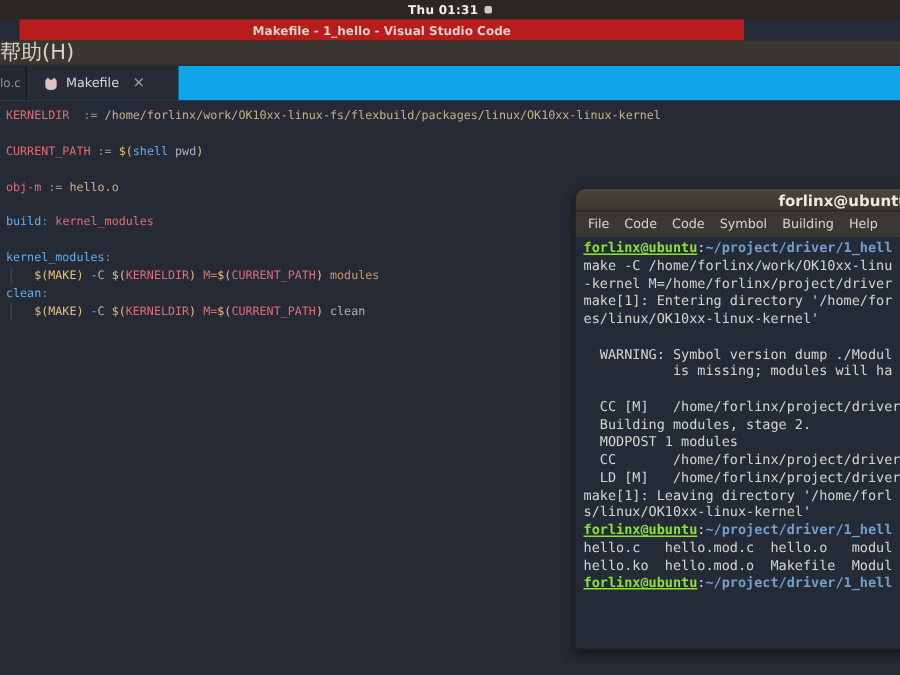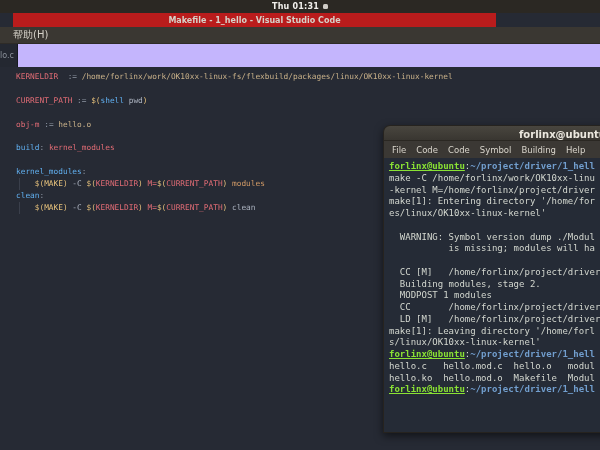--- a/index.html
+++ b/index.html
@@ -17,36 +17,36 @@
   .panel .panel-ic { display:inline-block; width:5px; height:5px; margin-left:4px;
                      background:#cfccc6; border-radius:1.5px; }
 
   
   .vsc-title { position:absolute; left:0; top:13px; width:483px; height:14px;
                background:#b91c1c; display:flex; align-items:center; justify-content:center;margin-left:13px; }
   .vsc-title span { color:#d6d2c9; font-size:8px; font-weight:bold; }
   .vsc-menu { position:absolute; left:0; top:27px; width:600px; height:17px;
               background:#3a3732; border-bottom:1px solid #2e2b27;
               display:flex; align-items:center; }
-  .vsc-menu .mi { color:#d6d2c9; font-size:10px; padding:0 13px; }
+  .vsc-menu .mi { color:#d6d2c9; font-size:14px; padding:0 0; }
 
-  .tabbar { position:absolute; left:0; top:44px; width:600px; height:23px; background:#c4b5fd; }
+  .tabbar { position:absolute; left:0; top:44px; width:600px; height:23px; background:#0ea5e9; }
   .tab-frag { position:absolute; left:0; top:0; width:18px; height:23px; background:#242831;
               border-right:1px solid #151920; color:#8a909a; font-size:8px;
               display:flex; align-items:center; }
   .tab-active { position:absolute; left:18px; top:0; width:101px; height:23px; background:#272b35;
                 display:flex; align-items:center; padding:0 7px 0 11px; }
   .tab-active .ticon { width:10px; height:10px; margin-right:5px; flex:none; }
   .tab-active .tlabel { color:#d7dae0; font-size:8.5px; }
   .tab-active .tclose { color:#9da3ad; font-size:10px; margin-left:9px; line-height:1; }
 
   
   .editor { position:absolute; left:0; top:67px; width:600px; height:383px;
             background:#262a34; }
-  .code { position:absolute; left:16px; top:4px;
+  .code { position:absolute; left:4px; top:4px;
           font-family:"DejaVu Sans Mono", monospace; font-size:7.8px; line-height:11.9px;
           white-space:pre; }
   .code .line { position:relative; min-height:11.9px; }
   .code .line.ind::before { content:""; position:absolute; left:2.5px; top:0; bottom:0;
                             border-left:1px solid #3a3f4b; }
   .c-red    { color:#e06c75; }
   .c-blue   { color:#61afef; }
   .c-yellow { color:#e5c07b; }
   .c-orange { color:#d19a66; }
   .c-tan    { color:#c9b189; }
@@ -86,20 +86,27 @@
 </div>
 
 <div class="vsc-menu">
   <span class="mi">帮助(H)</span>
 </div>
 
 <div class="tabbar">
   <div class="tab-frag">
     <span>lo.c</span>
   </div>
+  <div class="tab-active">
+    <svg class="ticon" viewBox="0 0 10 10">
+      <path d="M1.2 2.6 L2.9 0.8 L4.4 2.2 L5.6 2.2 L7.1 0.8 L8.8 2.6 L8.8 6.2 Q8.8 9 5 9 Q1.2 9 1.2 6.2 Z" fill="#dcc2c2"></path>
+    </svg>
+    <span class="tlabel">Makefile</span>
+    <span class="tclose">×</span>
+  </div>
 </div>
 
 <div class="editor">
   <div class="code" id="editor-code"><div class="line"><span class="c-red">KERNELDIR</span><span class="c-fg">  </span><span class="c-op">:=</span><span class="c-fg"> </span><span class="c-tan">/home/forlinx/work/OK10xx-linux-fs/flexbuild/packages/linux/OK10xx-linux-kernel</span></div><div class="line">&nbsp;</div><div class="line"><span class="c-red">CURRENT_PATH</span><span class="c-fg"> </span><span class="c-op">:=</span><span class="c-fg"> </span><span class="c-yellow">$(</span><span class="c-blue">shell</span><span class="c-fg"> pwd</span><span class="c-yellow">)</span></div><div class="line">&nbsp;</div><div class="line"><span class="c-red">obj-m</span><span class="c-fg"> </span><span class="c-op">:=</span><span class="c-fg"> </span><span class="c-tan">hello.o</span></div><div class="line">&nbsp;</div><div class="line"><span class="c-blue">build</span><span class="c-op">:</span><span class="c-fg"> </span><span class="c-red">kernel_modules</span></div><div class="line">&nbsp;</div><div class="line"><span class="c-blue">kernel_modules</span><span class="c-op">:</span></div><div class="line ind"><span class="c-fg">    </span><span class="c-yellow">$(MAKE)</span><span class="c-fg"> </span><span class="c-fg">-C</span><span class="c-fg"> </span><span class="c-yellow">$(</span><span class="c-red">KERNELDIR</span><span class="c-yellow">)</span><span class="c-fg"> </span><span class="c-red">M=</span><span class="c-yellow">$(</span><span class="c-red">CURRENT_PATH</span><span class="c-yellow">)</span><span class="c-fg"> </span><span class="c-orange">modules</span></div><div class="line"><span class="c-blue">clean</span><span class="c-op">:</span></div><div class="line ind"><span class="c-fg">    </span><span class="c-yellow">$(MAKE)</span><span class="c-fg"> </span><span class="c-fg">-C</span><span class="c-fg"> </span><span class="c-yellow">$(</span><span class="c-red">KERNELDIR</span><span class="c-yellow">)</span><span class="c-fg"> </span><span class="c-red">M=</span><span class="c-yellow">$(</span><span class="c-red">CURRENT_PATH</span><span class="c-yellow">)</span><span class="c-fg"> </span><span class="c-fg">clean</span></div></div>
 </div>
 
 <div class="term">
   <div class="t-title">
     <span>forlinx@ubuntu:</span>
   </div>

